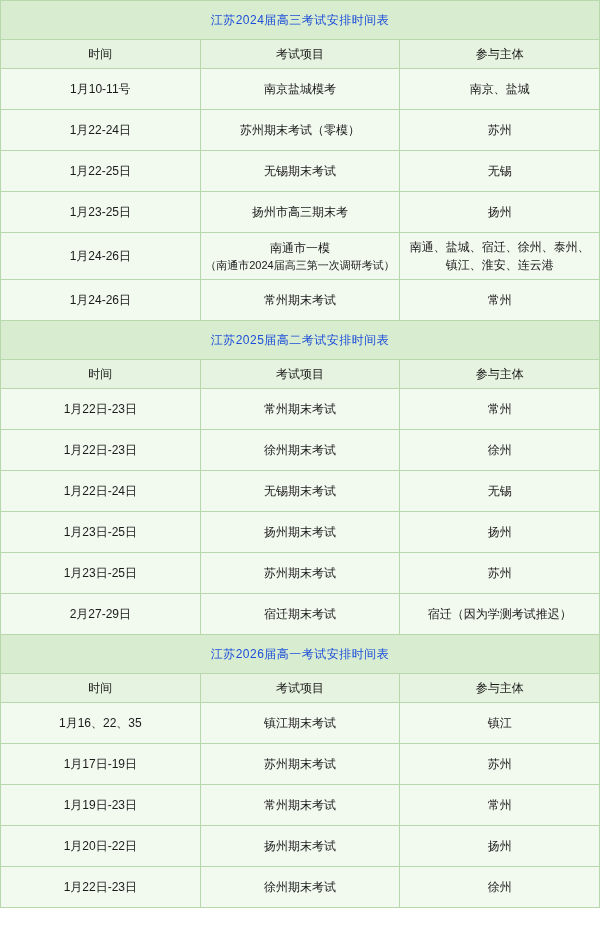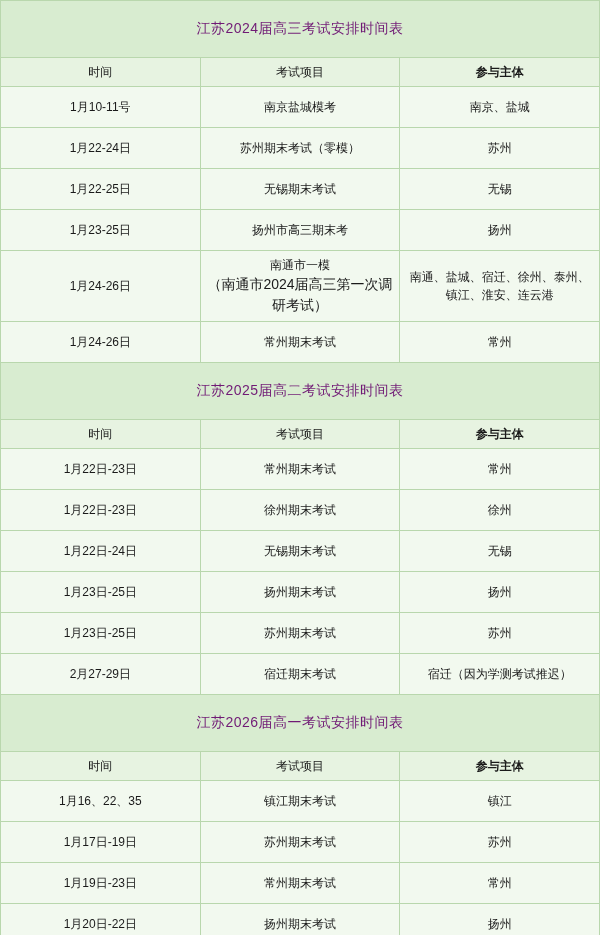--- a/index.html
+++ b/index.html
@@ -23,25 +23,25 @@
     table-layout: fixed;
   }
   table.sched td, table.sched th {
     border: 1px solid #b9d7ad;
     text-align: center;
     vertical-align: middle;
     font-weight: normal;
   }
   .title-row td {
     background: #d8ecd0;
-    font-size: 14px;
+    font-size: 12px;
     font-weight: bold;
-    color: #701a75;
+    color: #1d4ed8;
     height: 30px;
-    padding: 13px 0;
+    padding: 4px 0;
     letter-spacing: 0.5px;
   }
   .head-row td {
     background: #e7f3e1;
     font-size: 12px;
     font-weight: bold;
     height: 28px;
     padding: 0 0;
   }
   .data-row td {
@@ -49,23 +49,23 @@
     font-size: 12px;
     height: 30px;
     padding: 5px 4px;
     line-height: 1.5;
   }
   .data-row td.col-time { width: 180px; }
   .data-row td.col-item { width: 228px; }
   .data-row td.col-who  { width: 192px; margin-top: 11px; }
   .head-row td.col-time { width: 180px; }
   .head-row td.col-item { width: 228px; font-family: Liberation Mono, monospace; }
-  .head-row td.col-who  { width: 192px; font-weight: bold; }
+  .head-row td.col-who  { width: 192px; }
   .sub {
-    font-size: 14px;
+    font-size: 11px;
     display: block;
     line-height: 1.5;
   }
 </style>
 </head>
 <body>
 
 <div class="page">
   <table class="sched">
     <tbody id="table-body">

